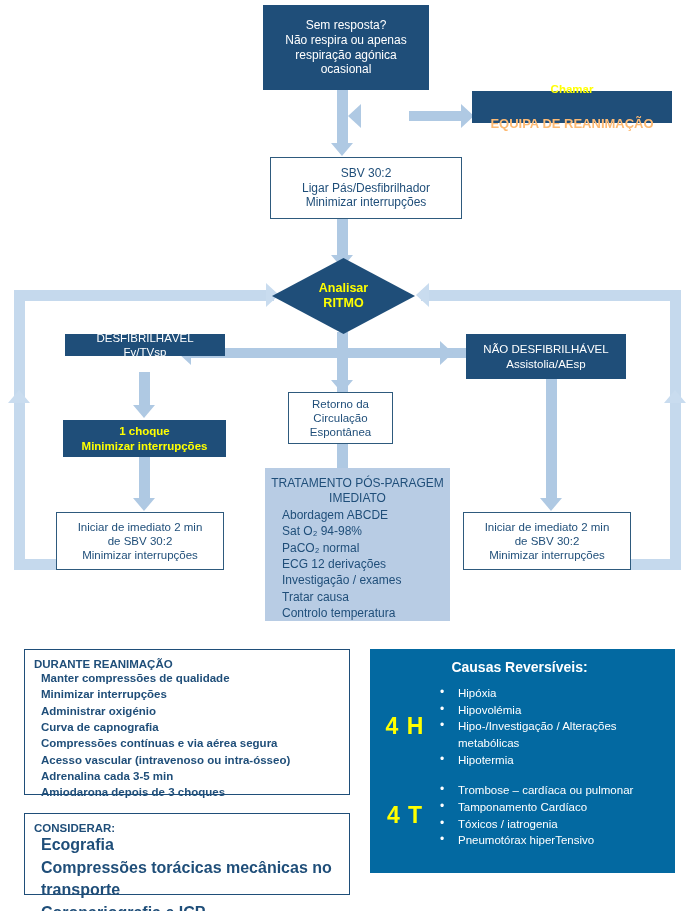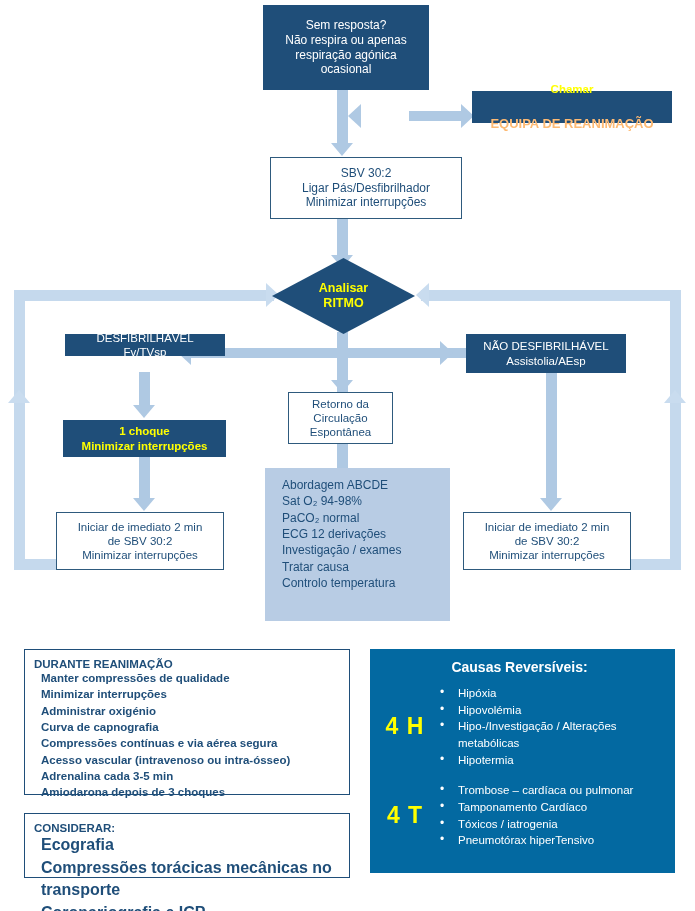--- a/index.html
+++ b/index.html
@@ -150,21 +150,21 @@
     </svg>
     <div class="dlabel">Analisar
 RITMO</div>
   </div>
 
   <div class="node navy" style="left:65px;top:334px;width:160px;height:22px;">
     <div class="txt" style="font-size:11.5px;">DESFIBRILHÁVEL
 Fv/TVsp</div>
   </div>
 
-  <div class="node navy" style="left:466px;top:334px;width:160px;height:39px;">
+  <div class="node navy" style="left:466px;top:334px;width:160px;height:45px;">
     <div class="txt" style="font-size:11.5px;">NÃO DESFIBRILHÁVEL
 Assistolia/AEsp</div>
   </div>
 
   <div class="node navy yellow" style="left:63px;top:420px;width:163px;height:37px;">
     <div class="txt" style="font-size:11.5px;">1 choque
 Minimizar interrupções</div>
   </div>
 
   <div class="node white-box" style="left:288px;top:392px;width:105px;height:52px;">
@@ -179,20 +179,24 @@
 Minimizar interrupções</div>
   </div>
 
   <div class="node white-box" style="left:463px;top:512px;width:168px;height:58px;">
     <div class="txt" style="font-size:11.5px;">Iniciar de imediato 2 min
 de SBV 30:2
 Minimizar interrupções</div>
   </div>
 
   <div class="node lightblue" style="left:265px;top:468px;width:185px;height:153px;display:block;padding:8px 0 0 0;">
+    <div style="text-align:center;color:#1F4E79;font-size:12px;line-height:1.25;">
+      <span class="ln">TRATAMENTO</span>
+      <span class="ln">PÓS-PARAGEM IMEDIATO</span>
+    </div>
     <div id="post-arrest-items" style="padding:1px 0 0 17px;color:#1F4E79;font-size:12px;line-height:1.36;">
         <div>Abordagem ABCDE</div>
         <div>Sat O₂ 94-98%</div>
         <div>PaCO₂ normal</div>
         <div>ECG 12 derivações</div>
         <div>Investigação / exames</div>
         <div>Tratar causa</div>
         <div>Controlo temperatura</div>
       </div>
   </div>
@@ -204,21 +208,21 @@
         <div>Minimizar interrupções</div>
         <div>Administrar oxigénio</div>
         <div>Curva de capnografia</div>
         <div>Compressões contínuas e via aérea segura</div>
         <div>Acesso vascular (intravenoso ou intra-ósseo)</div>
         <div>Adrenalina cada 3-5 min</div>
         <div>Amiodarona depois de 3 choques</div>
       </div>
   </div>
 
-  <div class="panel" style="left:24px;top:813px;width:326px;height:65px;padding:8px 0 0 9px;">
+  <div class="panel" style="left:24px;top:813px;width:326px;height:82px;padding:8px 0 0 9px;">
     <div class="phead" style="font-size:11.5px;">CONSIDERAR:</div>
     <div id="consider-items" class="plist" style="font-size:16px;padding-left:7px;">
         <div>Ecografia</div>
         <div>Compressões torácicas mecânicas no transporte</div>
         <div>Coronariografia e ICP</div>
         <div>RCP extracorporal</div>
       </div>
   </div>
 
   <div class="causes" style="left:370px;top:649px;width:305px;height:224px;padding:10px 10px 0 4px;">

